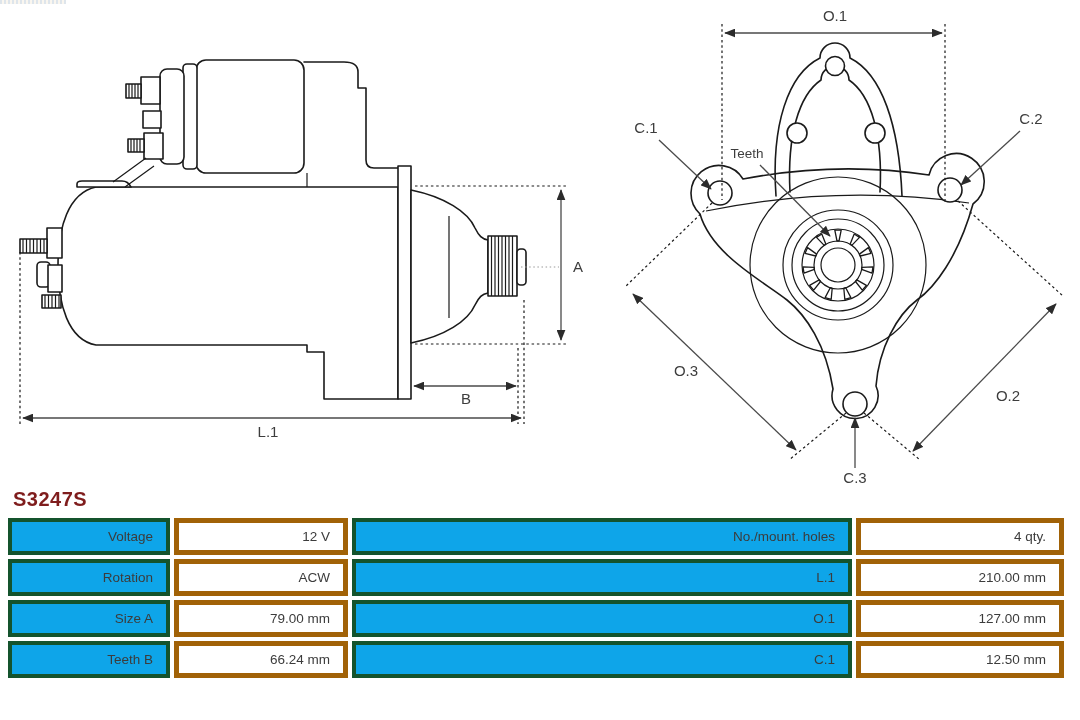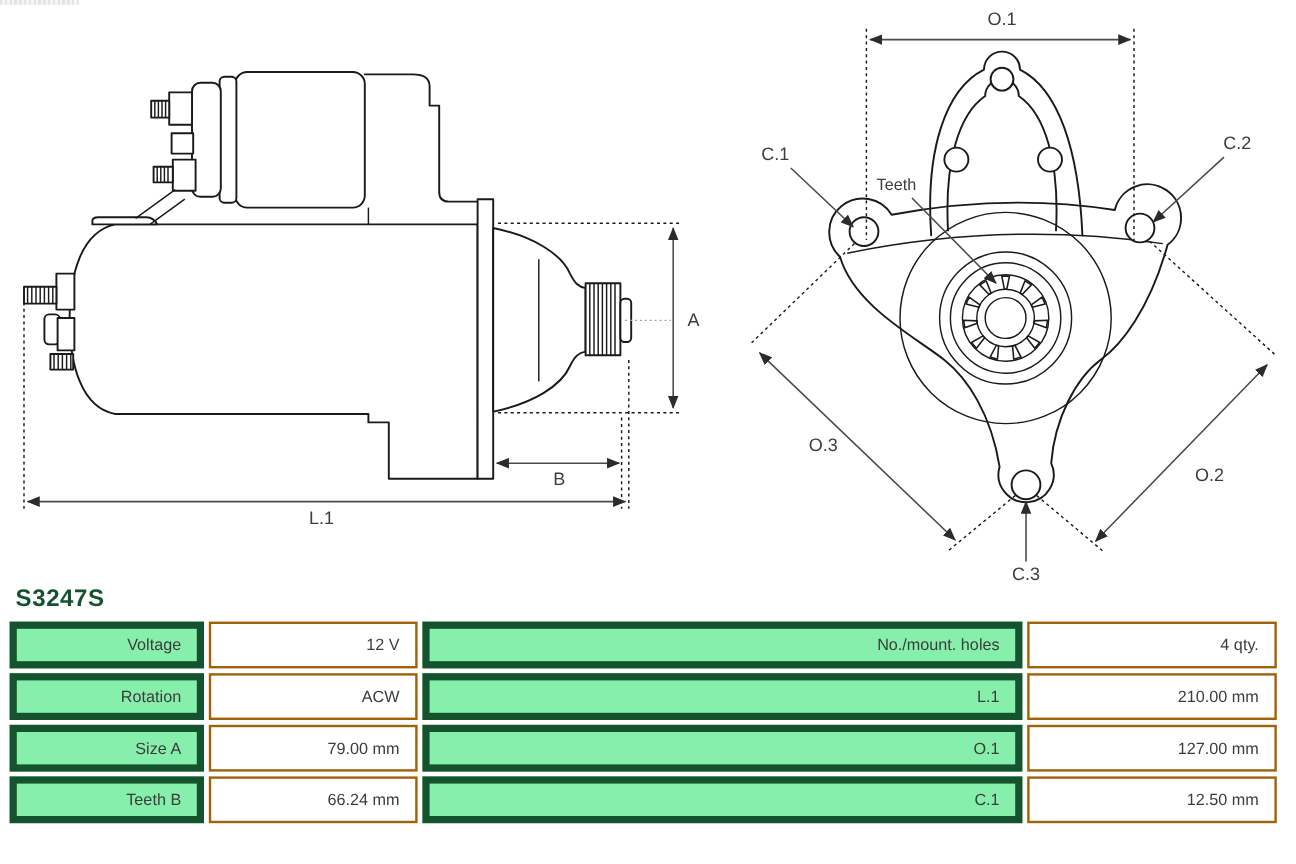--- a/index.html
+++ b/index.html
@@ -12,28 +12,28 @@
   .ln{fill:none;stroke:#1a1a1a;stroke-width:1.6;stroke-linejoin:round;stroke-linecap:round;}
   .tn{fill:none;stroke:#1a1a1a;stroke-width:1.2;}
   .dim{fill:none;stroke:#4a4a4a;stroke-width:1.3;}
   .dash{fill:none;stroke:#1a1a1a;stroke-width:1.2;stroke-dasharray:2.5 2.8;}
   .dot{fill:none;stroke:#9a9a9a;stroke-width:1;stroke-dasharray:1.5 2.6;}
   .lbl{font:15px "Liberation Sans",sans-serif;fill:#3d3d3d;}
   .lbl-s{font:13.5px "Liberation Sans",sans-serif;fill:#3d3d3d;}
   .teeth path{fill:#fff;stroke:#1a1a1a;stroke-width:1.3;stroke-linejoin:round;}
   
   .part-number{position:absolute;left:13px;top:488px;font-size:20px;font-weight:600;
-    color:#14532d;letter-spacing:.5px;}
+    color:#7f1d1d;letter-spacing:.5px;}
   
   table.spec{position:absolute;left:4px;top:514px;width:1064px;table-layout:fixed;
     border-collapse:separate;border-spacing:4px;}
   table.spec td{height:27px;font-size:13.5px;color:#3c3c3c;text-align:right;
     padding:0 13px 0 4px;vertical-align:middle;white-space:nowrap;overflow:hidden;}
-  td.cell-label{background:#86efac;border:6px solid #14532d;}
-  td.cell-value{background:#ffffff;border:2px solid #a16207;}
+  td.cell-label{background:#0ea5e9;border:4px solid #14532d;}
+  td.cell-value{background:#ffffff;border:5px solid #a16207;}
 </style>
 </head>
 <body>
 
 <div class="watermark"></div>
 
 <svg class="drawing" width="1080" height="487" viewBox="0 0 1080 487" xmlns="http://www.w3.org/2000/svg">
   <defs>
     <marker id="mE" viewBox="0 0 10 8" refX="9.2" refY="4" markerWidth="11" markerHeight="9" orient="auto" markerUnits="userSpaceOnUse">
       <path d="M0,0 L10,4 L0,8 Z" fill="#2b2b2b"></path>

